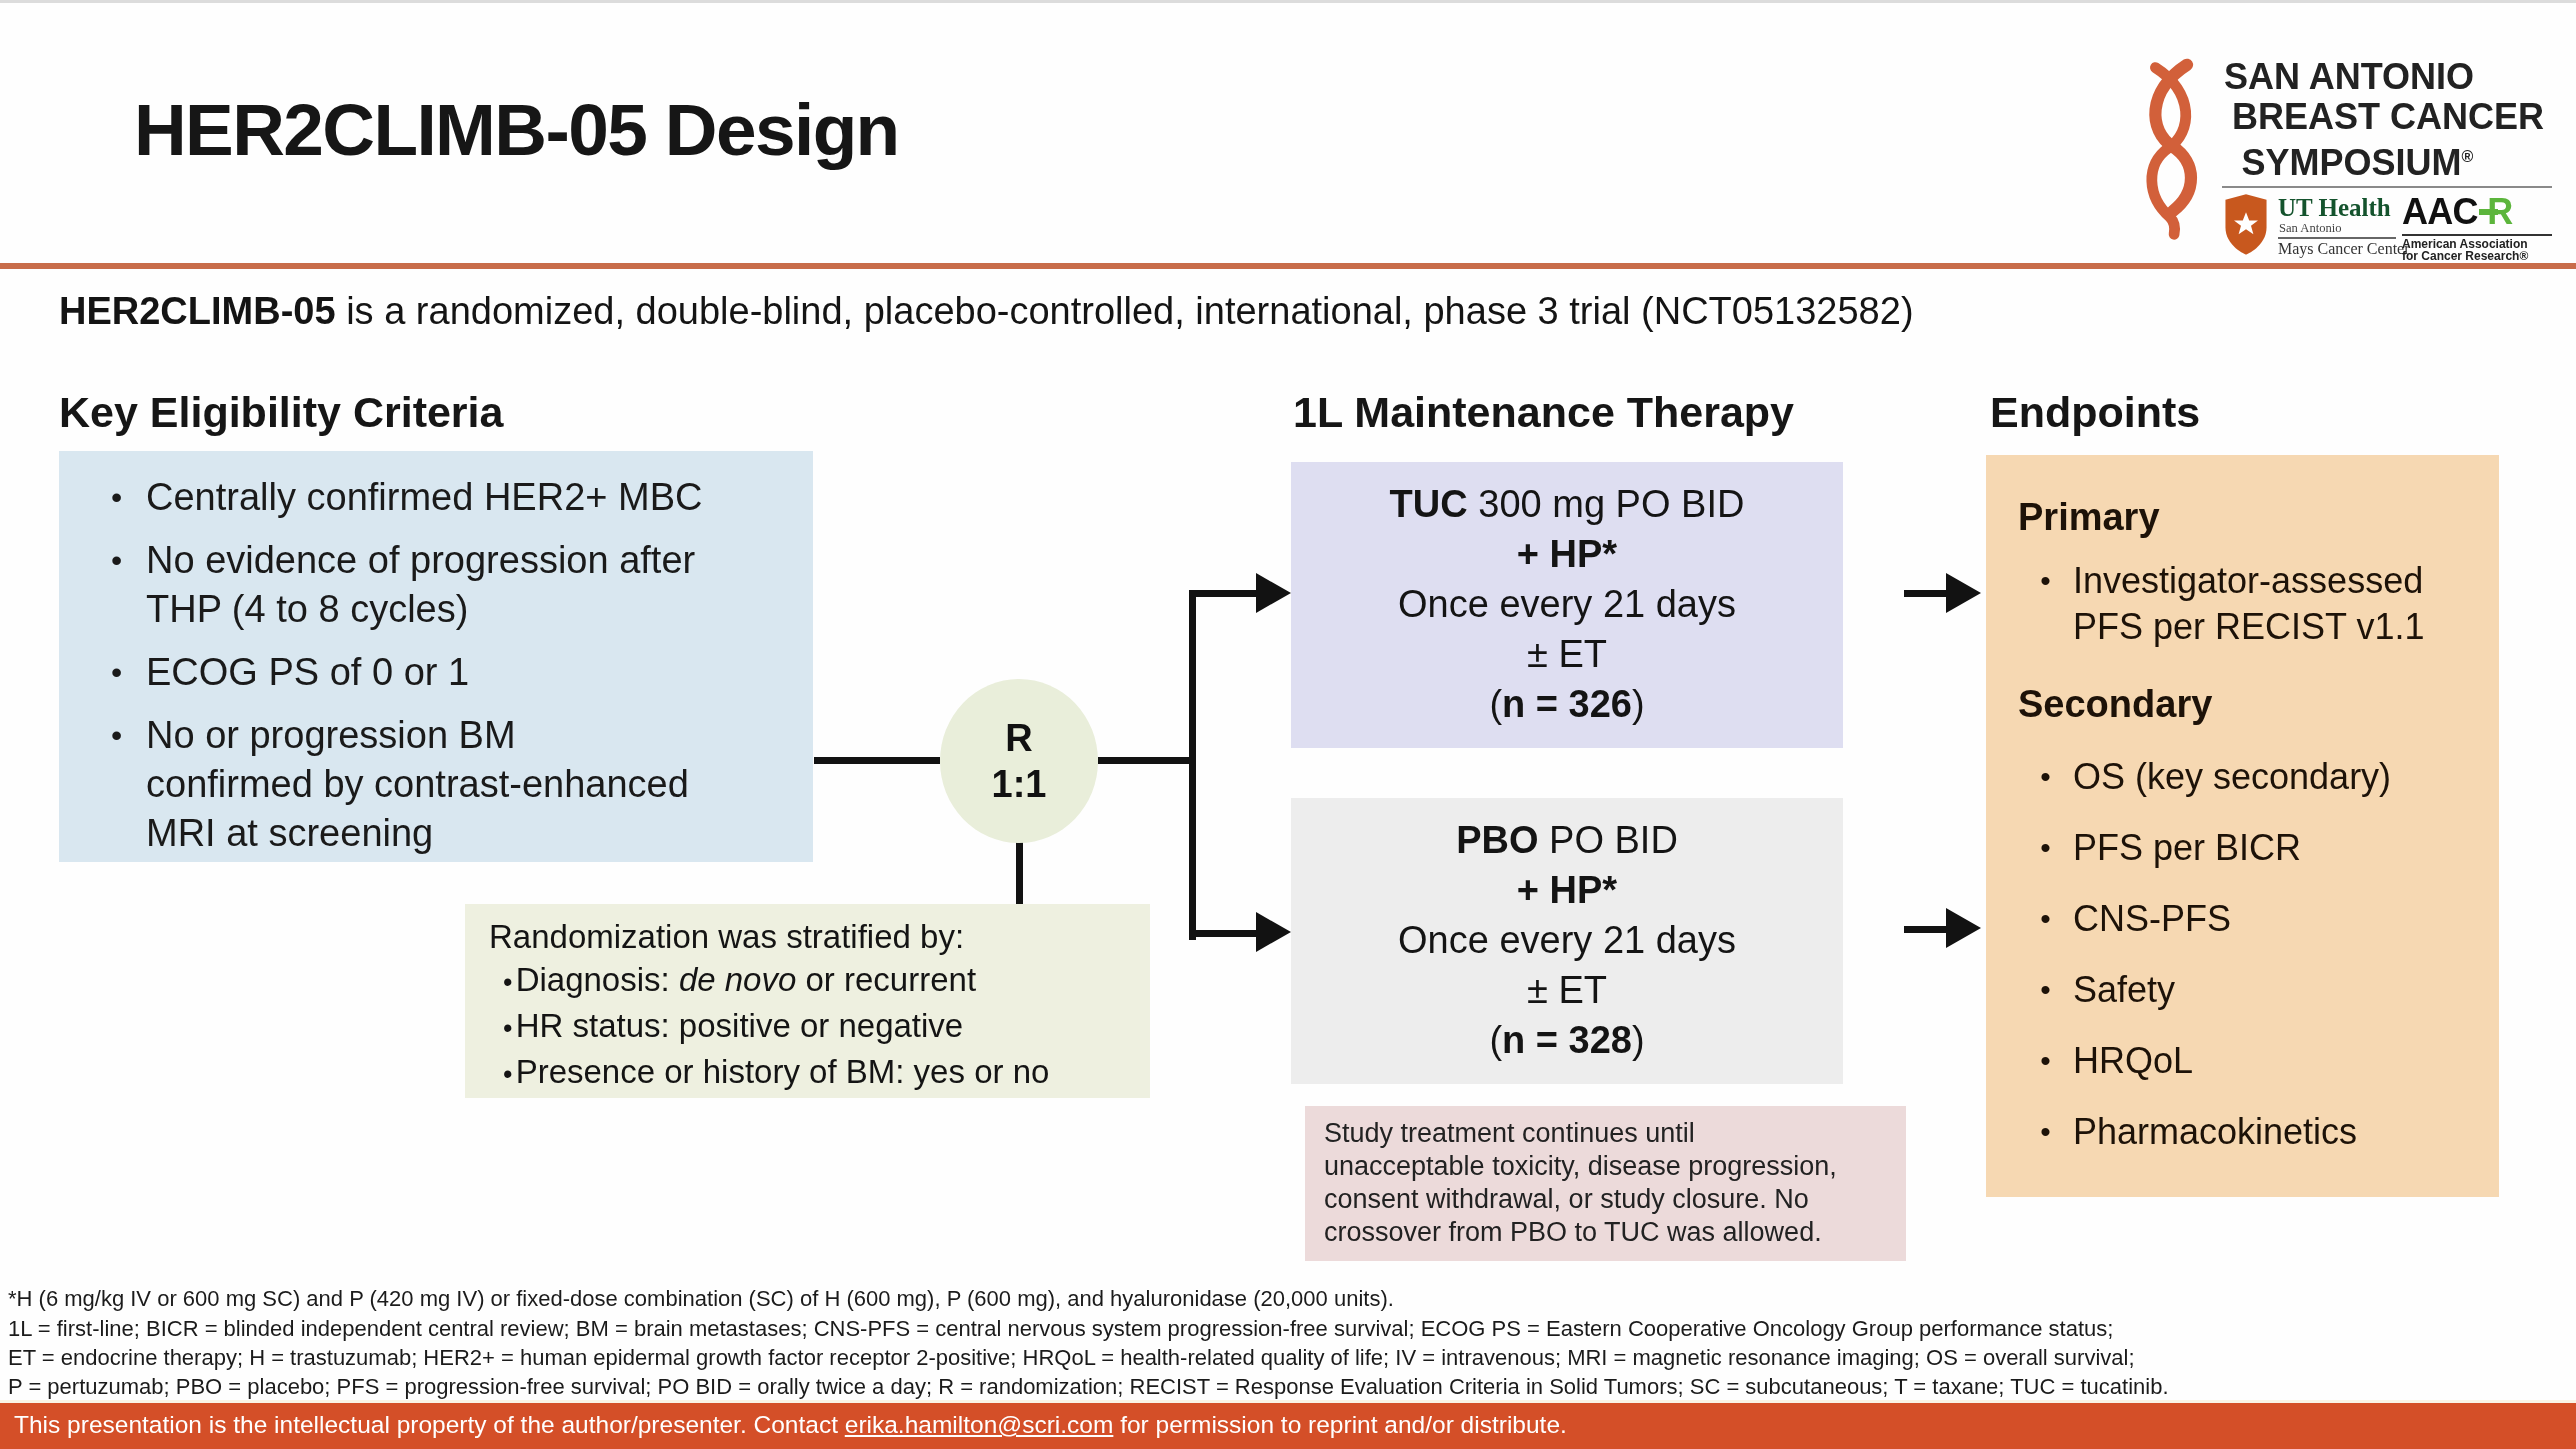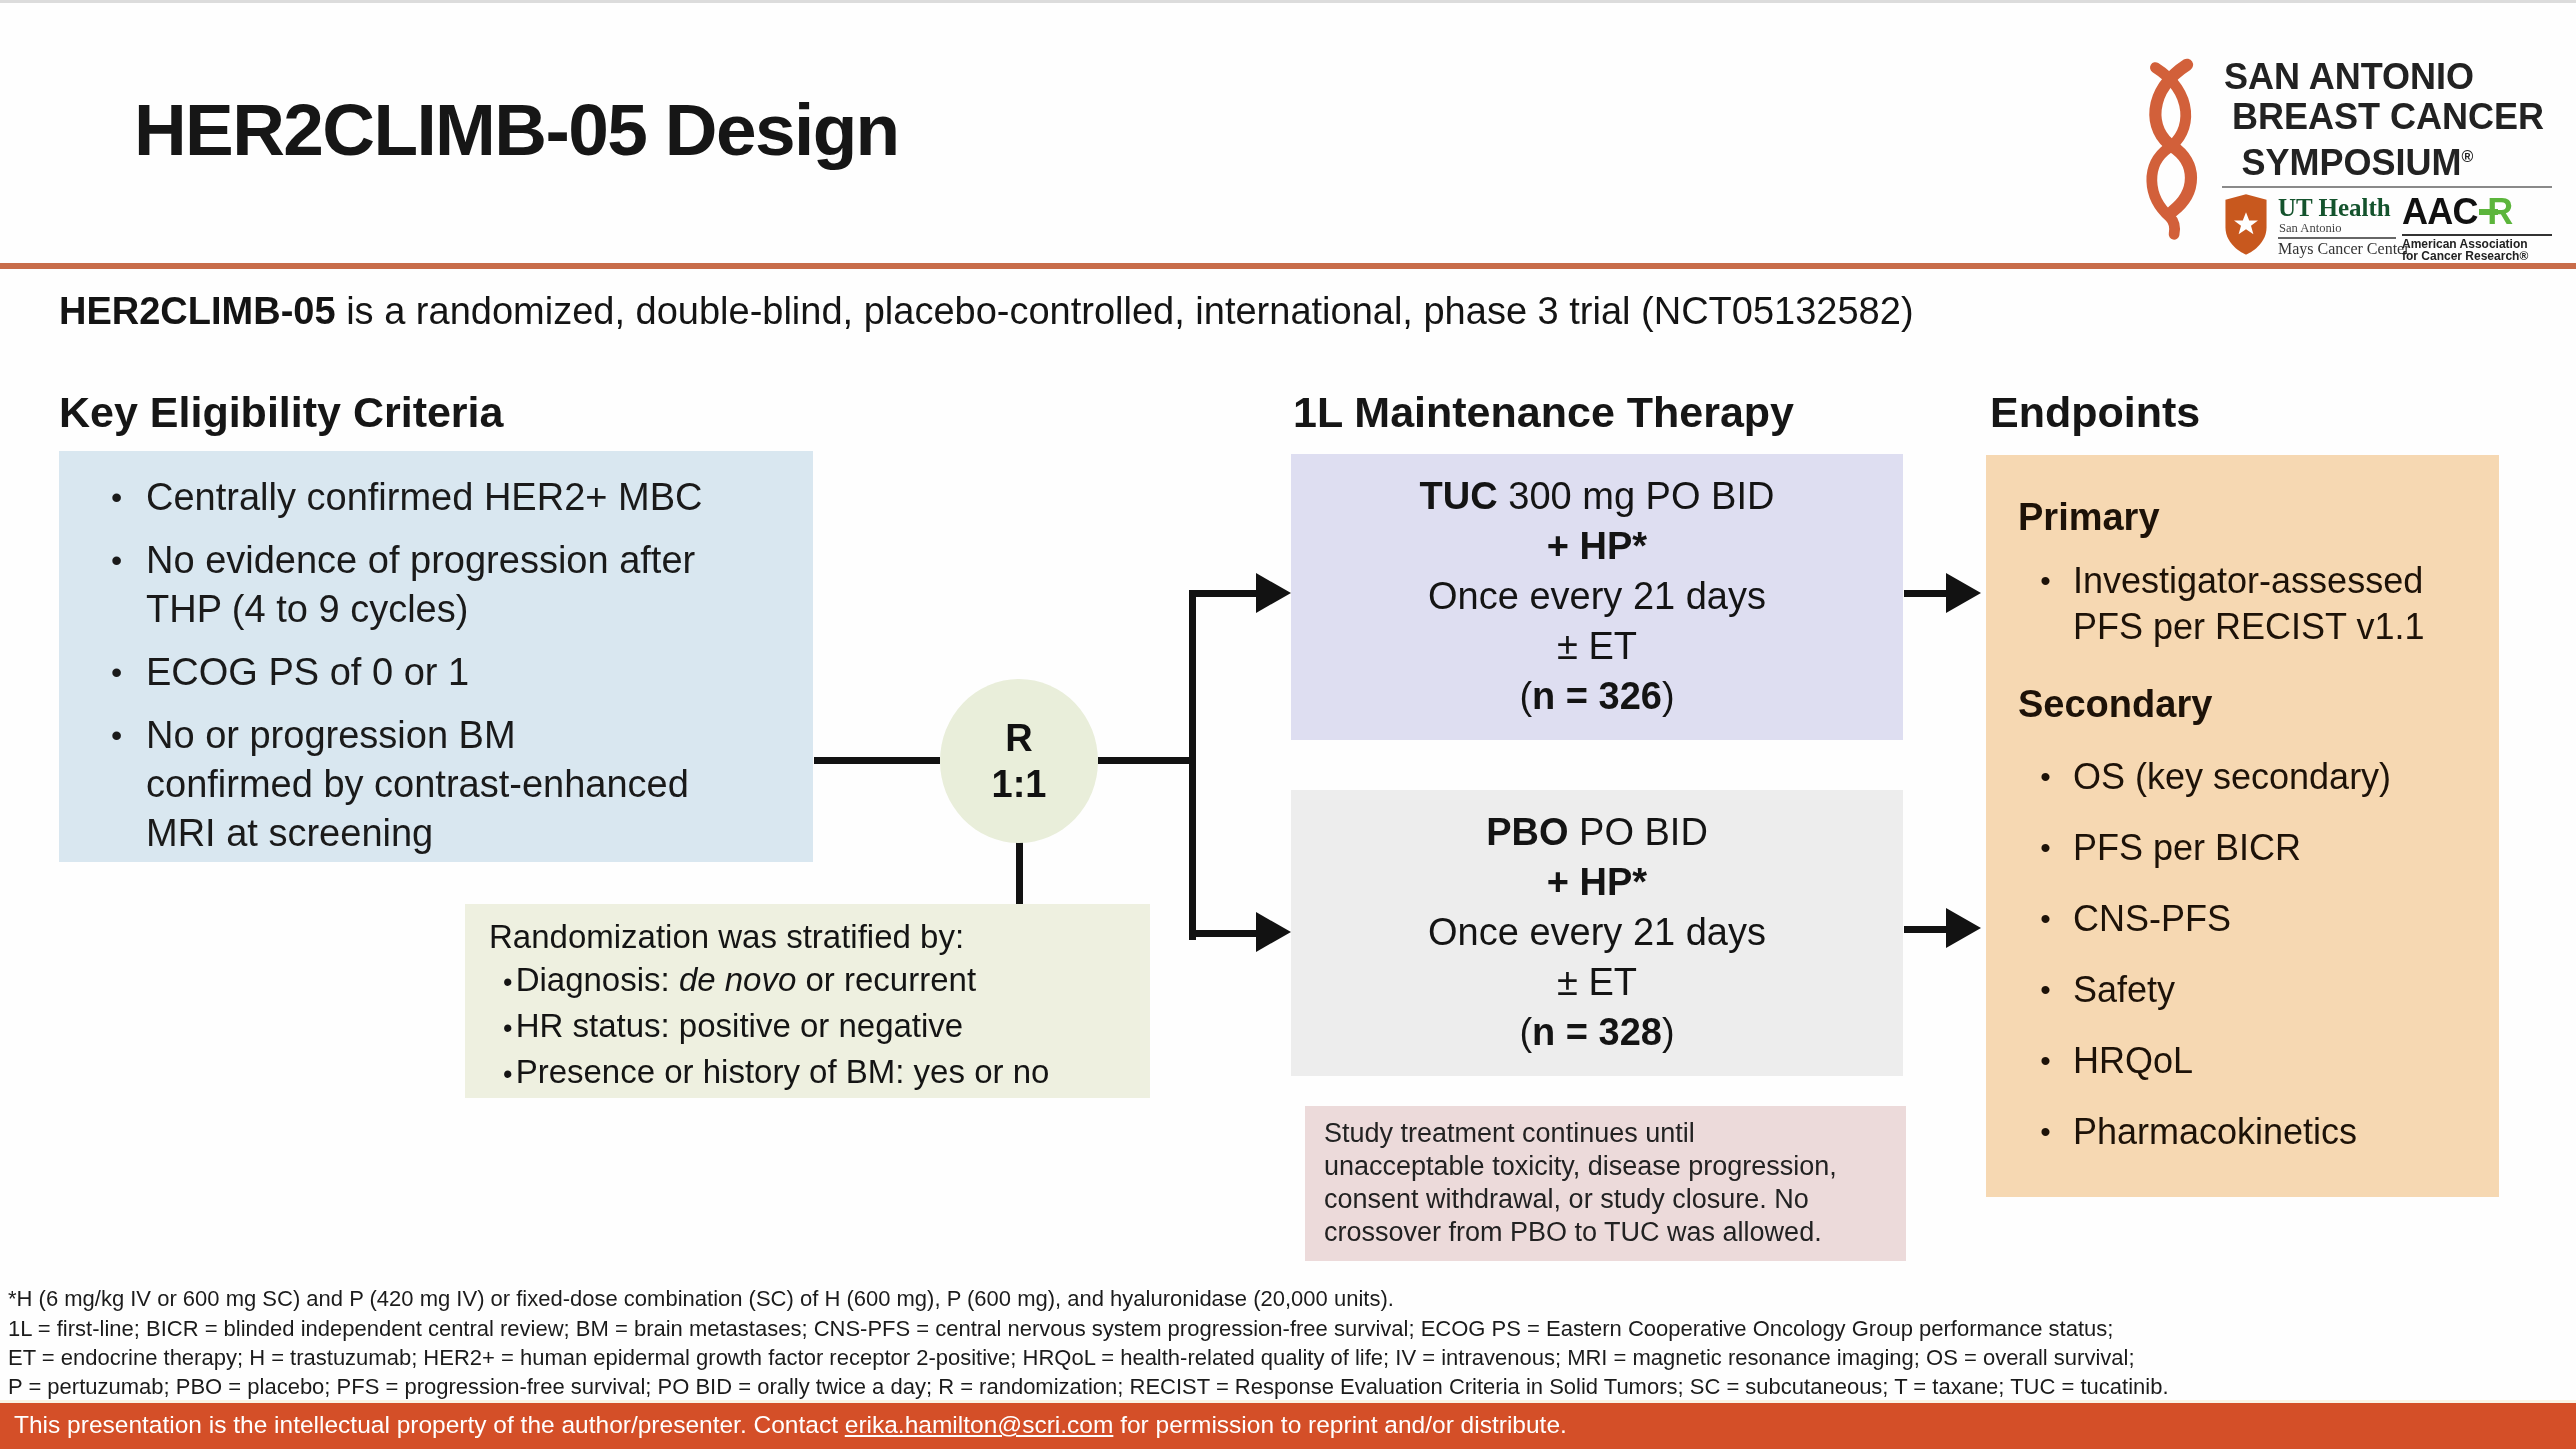--- a/index.html
+++ b/index.html
@@ -49,22 +49,22 @@
   
   .r-circle{left:940px;top:679px;width:158px;height:164px;border-radius:50%;background:#e9eeda;
             display:flex;flex-direction:column;align-items:center;justify-content:center;
             font-size:38px;font-weight:700;line-height:46px;color:#111;}
 
   
   .hline,.vline{background:#121212;}
   .arrowhead{width:0;height:0;border-top:20.5px solid transparent;border-bottom:20.5px solid transparent;border-left:35px solid #121212;}
 
   
-  .arm-box{width:612px;height:286px;text-align:center;padding-top:17.4px;box-sizing:border-box;
-           font-size:38px;line-height:50px;color:#141414;}
+  .arm-box{width:552px;height:286px;text-align:center;padding-top:17.4px;box-sizing:border-box;
+           font-size:38px;line-height:50px;color:#141414;margin-top:8px;}
   .tuc-box{left:1291px;top:454px;background:#dedef1;}
   .pbo-box{left:1291px;top:790px;background:#ededed;}
   .arm-box b{font-weight:700;}
 
   
   .strat-box{left:465px;top:904px;width:685px;height:194px;background:#eef0e0;
              padding:11px 17.4px 0 24px;box-sizing:border-box;font-size:33px;line-height:43px;color:#141414;}
   .strat-item{margin-left:14px;}
   .strat-item .sm-marker{font-size:27px;margin-right:3.2px;}
   .strat-item i{font-style:italic;margin-top:37px;}
@@ -134,21 +134,21 @@
   <div class="abs col-heading h-endp">Endpoints</div>
 
   <div class="abs elig-box">
     <div class="bullet-row">
       <span class="marker">•</span>
       <span class="bullet-text">Centrally confirmed HER2+ MBC</span>
     </div>
     <div class="bullet-row">
       <span class="marker">•</span>
       <span class="bullet-text">No evidence of progression after
-THP (4 to 9 cycles)</span>
+THP (4 to 8 cycles)</span>
     </div>
     <div class="bullet-row">
       <span class="marker">•</span>
       <span class="bullet-text">ECOG PS of 0 or 1</span>
     </div>
     <div class="bullet-row">
       <span class="marker">•</span>
       <span class="bullet-text">No or progression BM
 confirmed by contrast-enhanced
 MRI at screening</span>

